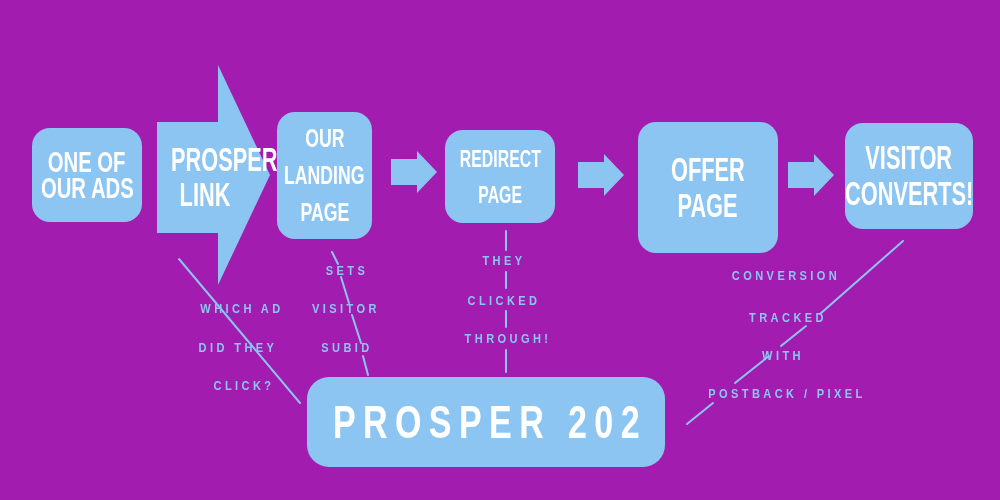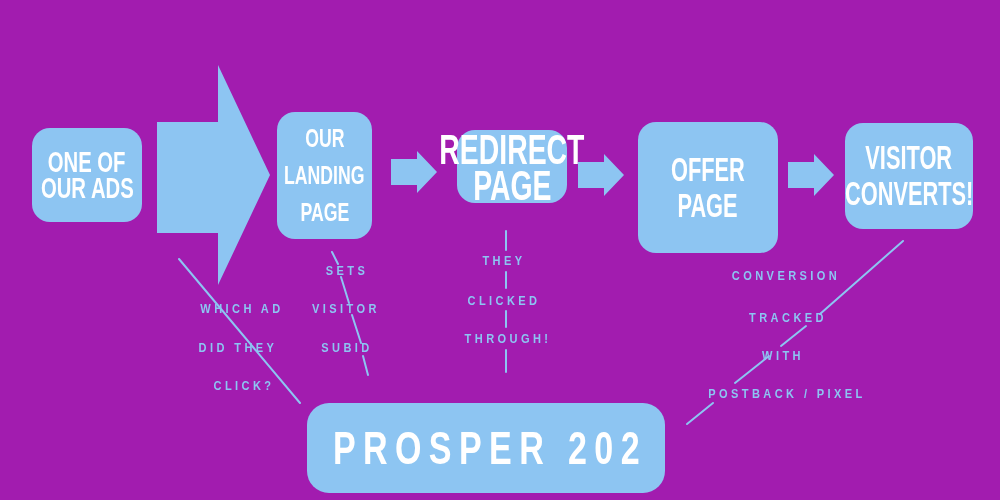--- a/index.html
+++ b/index.html
@@ -15,37 +15,37 @@
   .node {
     position: absolute; background: var(--primary); border-radius: 18px;
     display: flex; flex-direction: column; align-items: center; justify-content: center;
     color: var(--on-primary); font-weight: bold; text-align: center;
   }
   .node .ln { display: block; white-space: nowrap; transform: scaleX(0.66); }
   #node-ads      { left: 32px;  top: 128px; width: 110px; height: 94px;  font-size: 29px; line-height: 26px; }
   #node-ads .ln  { transform: scaleX(0.70); }
   #node-landing  { left: 277px; top: 112px; width: 95px; height: 127px; font-size: 26px; line-height: 37px; }
   #node-landing .ln { transform: scaleX(0.68); }
-  #node-redirect { left: 445px; top: 130px; width: 110px; height: 73px;  font-size: 43px; line-height: 36px; margin-left: 12px; }
+  #node-redirect { left: 445px; top: 130px; width: 110px; height: 93px;  font-size: 24px; line-height: 36px; }
   #node-offer    { left: 638px; top: 122px; width: 140px; height: 131px; font-size: 33px; line-height: 36px; }
   #node-converts { left: 845px; top: 123px; width: 128px; height: 106px; font-size: 33px; line-height: 36px; }
 
   
   .bigarrow-label {
     position: absolute; left: 152px; top: 142px; width: 106px; z-index: 2;
     color: var(--on-primary); font-weight: bold; font-size: 34px; line-height: 35px; text-align: center;
   }
   .bigarrow-label .ln { display: block; white-space: nowrap; transform: scaleX(0.64); }
 
   
   .tracker {
     position: absolute; left: 307px; top: 377px; width: 358px; height: 90px;
     background: var(--primary); border-radius: 22px;
     display: flex; align-items: center; justify-content: center;
-    color: var(--on-primary); font-weight: bold; font-size: 46px; letter-spacing: 10px; margin-top: 26px;
+    color: var(--on-primary); font-weight: bold; font-size: 46px; letter-spacing: 10px;
   }
   .tracker .ln { display: block; white-space: nowrap; transform: scaleX(0.74); padding-left: 10px; }
 
   
   .ann {
     position: absolute; color: var(--primary); font-weight: bold;
     font-size: 13px; line-height: 13px; letter-spacing: 4px;
     white-space: nowrap; text-align: center; transform: scaleX(0.85);
     width: 160px;
   }
@@ -82,20 +82,24 @@
       <line x1="781" y1="346" x2="806" y2="326"></line>
       <line x1="820" y1="314" x2="903" y2="241"></line>
     </g>
   </svg>
 
   <div class="node" id="node-ads">
     <span class="ln">ONE OF</span>
     <span class="ln">OUR ADS</span>
   </div>
 
+  <div class="bigarrow-label">
+    <span class="ln">PROSPER</span>
+    <span class="ln">LINK</span>
+  </div>
 
   <div class="node" id="node-landing">
     <span class="ln">OUR</span>
     <span class="ln">LANDING</span>
     <span class="ln">PAGE</span>
   </div>
 
   <div class="node" id="node-redirect">
     <span class="ln">REDIRECT</span>
     <span class="ln">PAGE</span>

